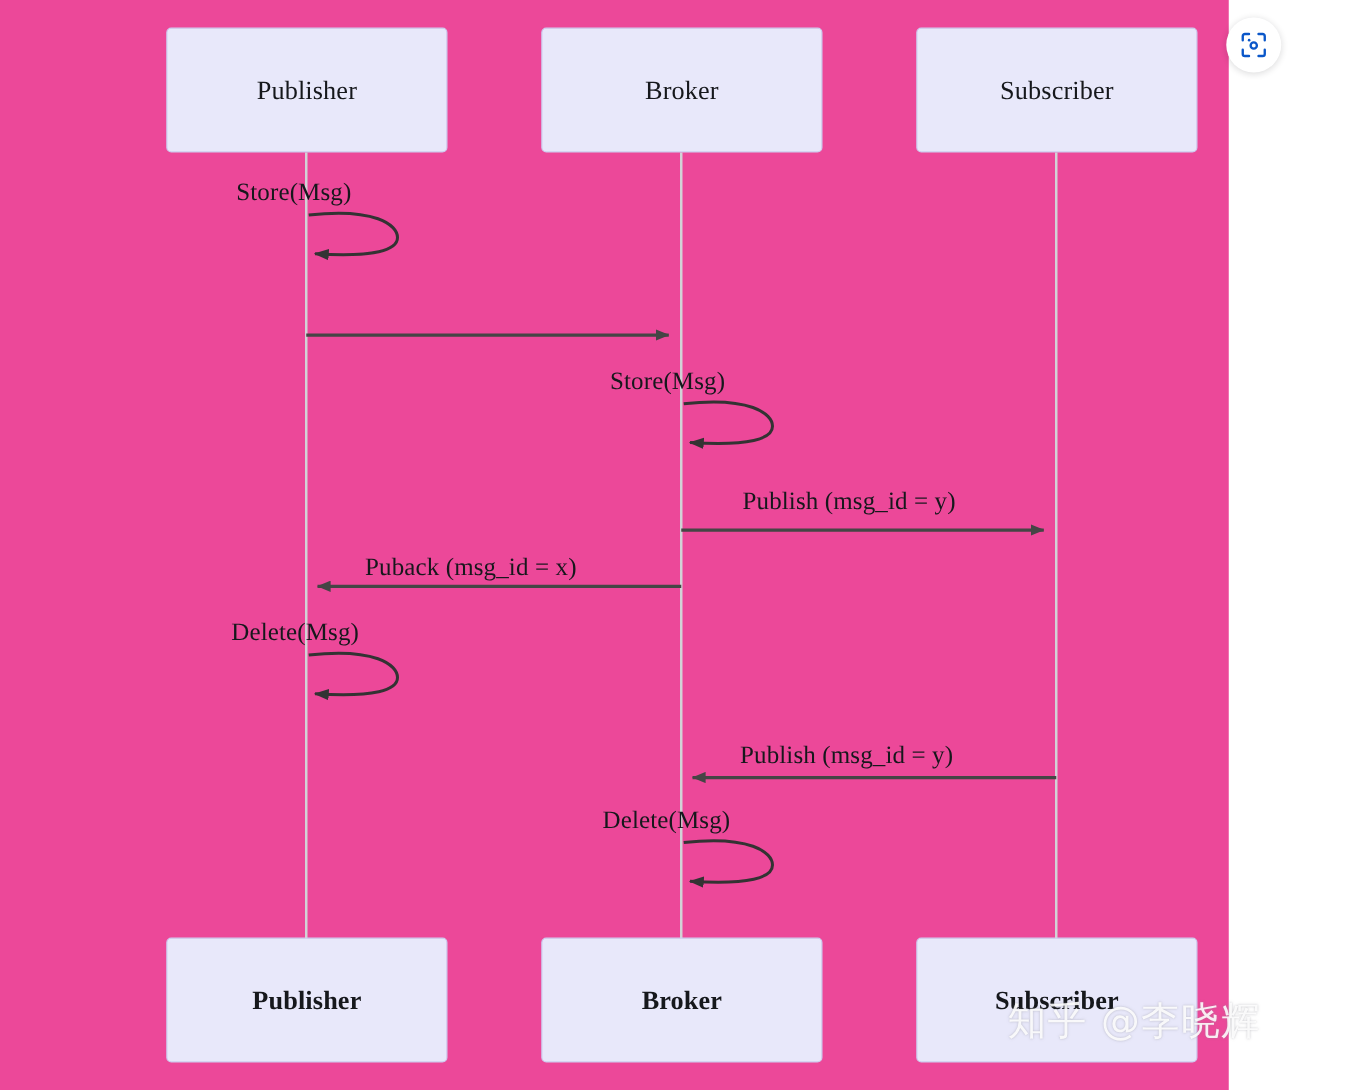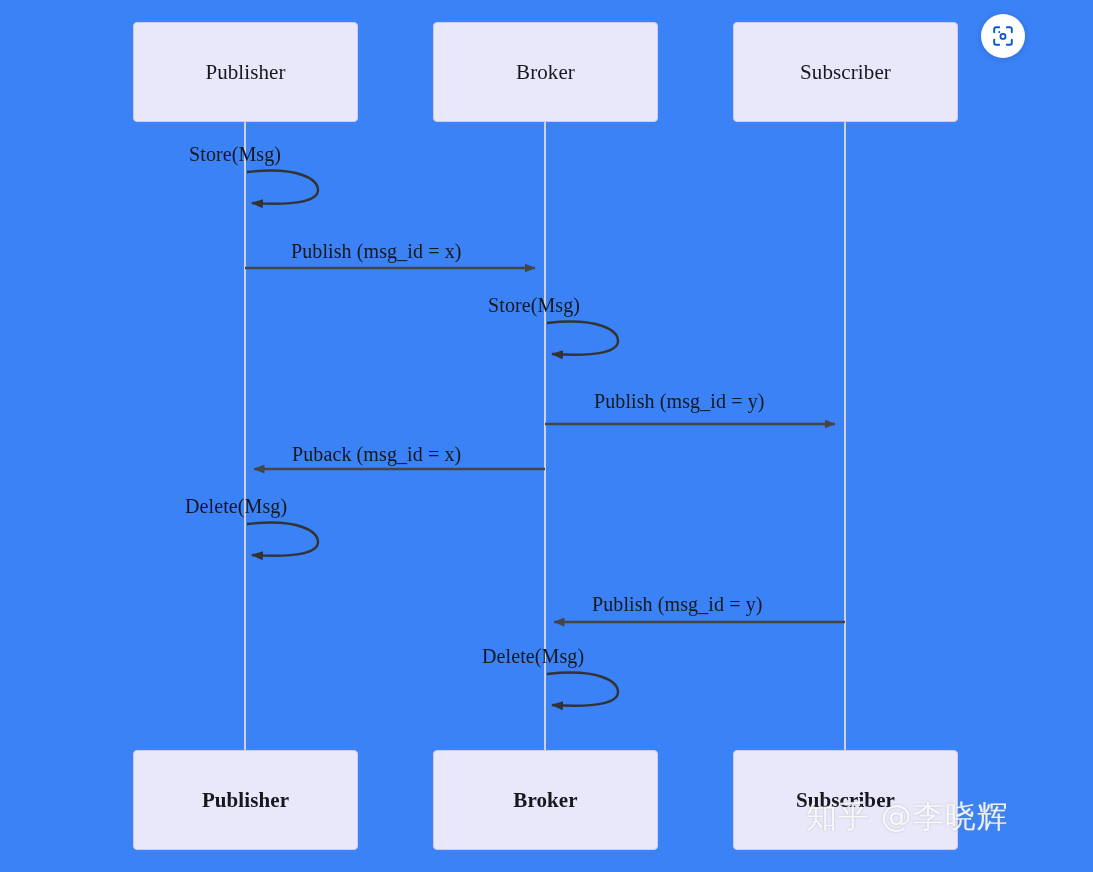--- a/index.html
+++ b/index.html
@@ -13,23 +13,23 @@
     width: 1093px;
     height: 872px;
     position: relative;
     overflow: hidden;
     font-family: "Liberation Serif", "DejaVu Serif", serif;
   }
 
   #diagram-canvas {
     position: absolute;
     inset: 0;
-    width: 1093px;
+    width: 983px;
     height: 872px;
-    background: #3b82f6;
+    background: #ec4899;
   }
 
   
   .participant-box {
     position: absolute;
     background: #e8e8fa;
     border: 1px solid #cdcdf0;
     border-radius: 4px;
     display: flex;
     align-items: center;
@@ -166,21 +166,20 @@
       <line x1="845" y1="622" x2="554" y2="622" stroke="#454545" stroke-width="2.6" marker-end="url(#arrowhead-left)"></line>
     </g>
 
     <g>
       <path d="M547,674 C600,668 618,682 618,692 C618,702 600,708 552,705" fill="none" stroke="#333333" stroke-width="2.4" marker-end="url(#arrowhead-loop)"></path>
     </g>
   </svg>
 
   <div class="msg-label" style="left:189px; top:143px;">Store(Msg)</div>
 
-  <div class="msg-label" style="left:291px; top:240px;">Publish (msg_id = x)</div>
 
   <div class="msg-label" style="left:488px; top:294px;">Store(Msg)</div>
 
   <div class="msg-label" style="left:292px; top:443px;">Puback (msg_id = x)</div>
 
   <div class="msg-label" style="left:594px; top:390px;">Publish (msg_id = y)</div>
 
   <div class="msg-label" style="left:185px; top:495px;">Delete(Msg)</div>
 
   <div class="msg-label" style="left:592px; top:593px;">Publish (msg_id = y)</div>

